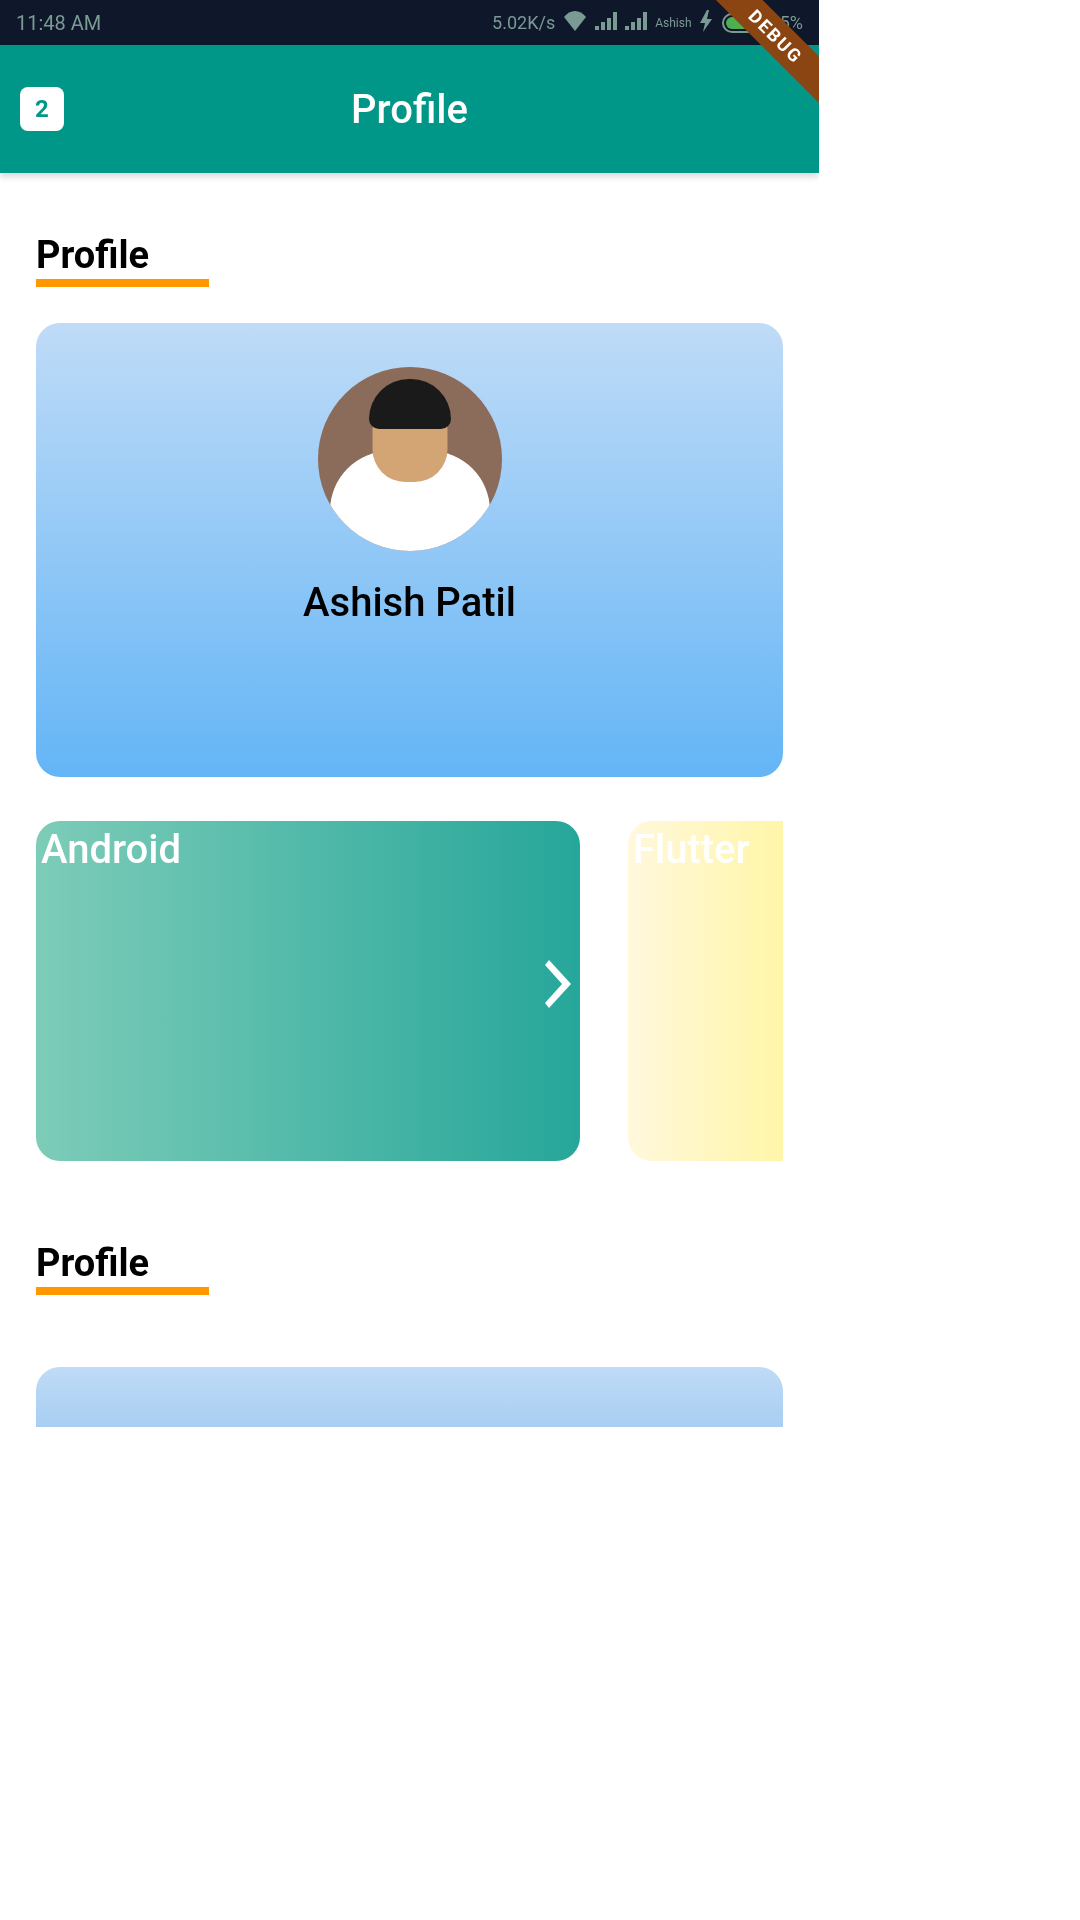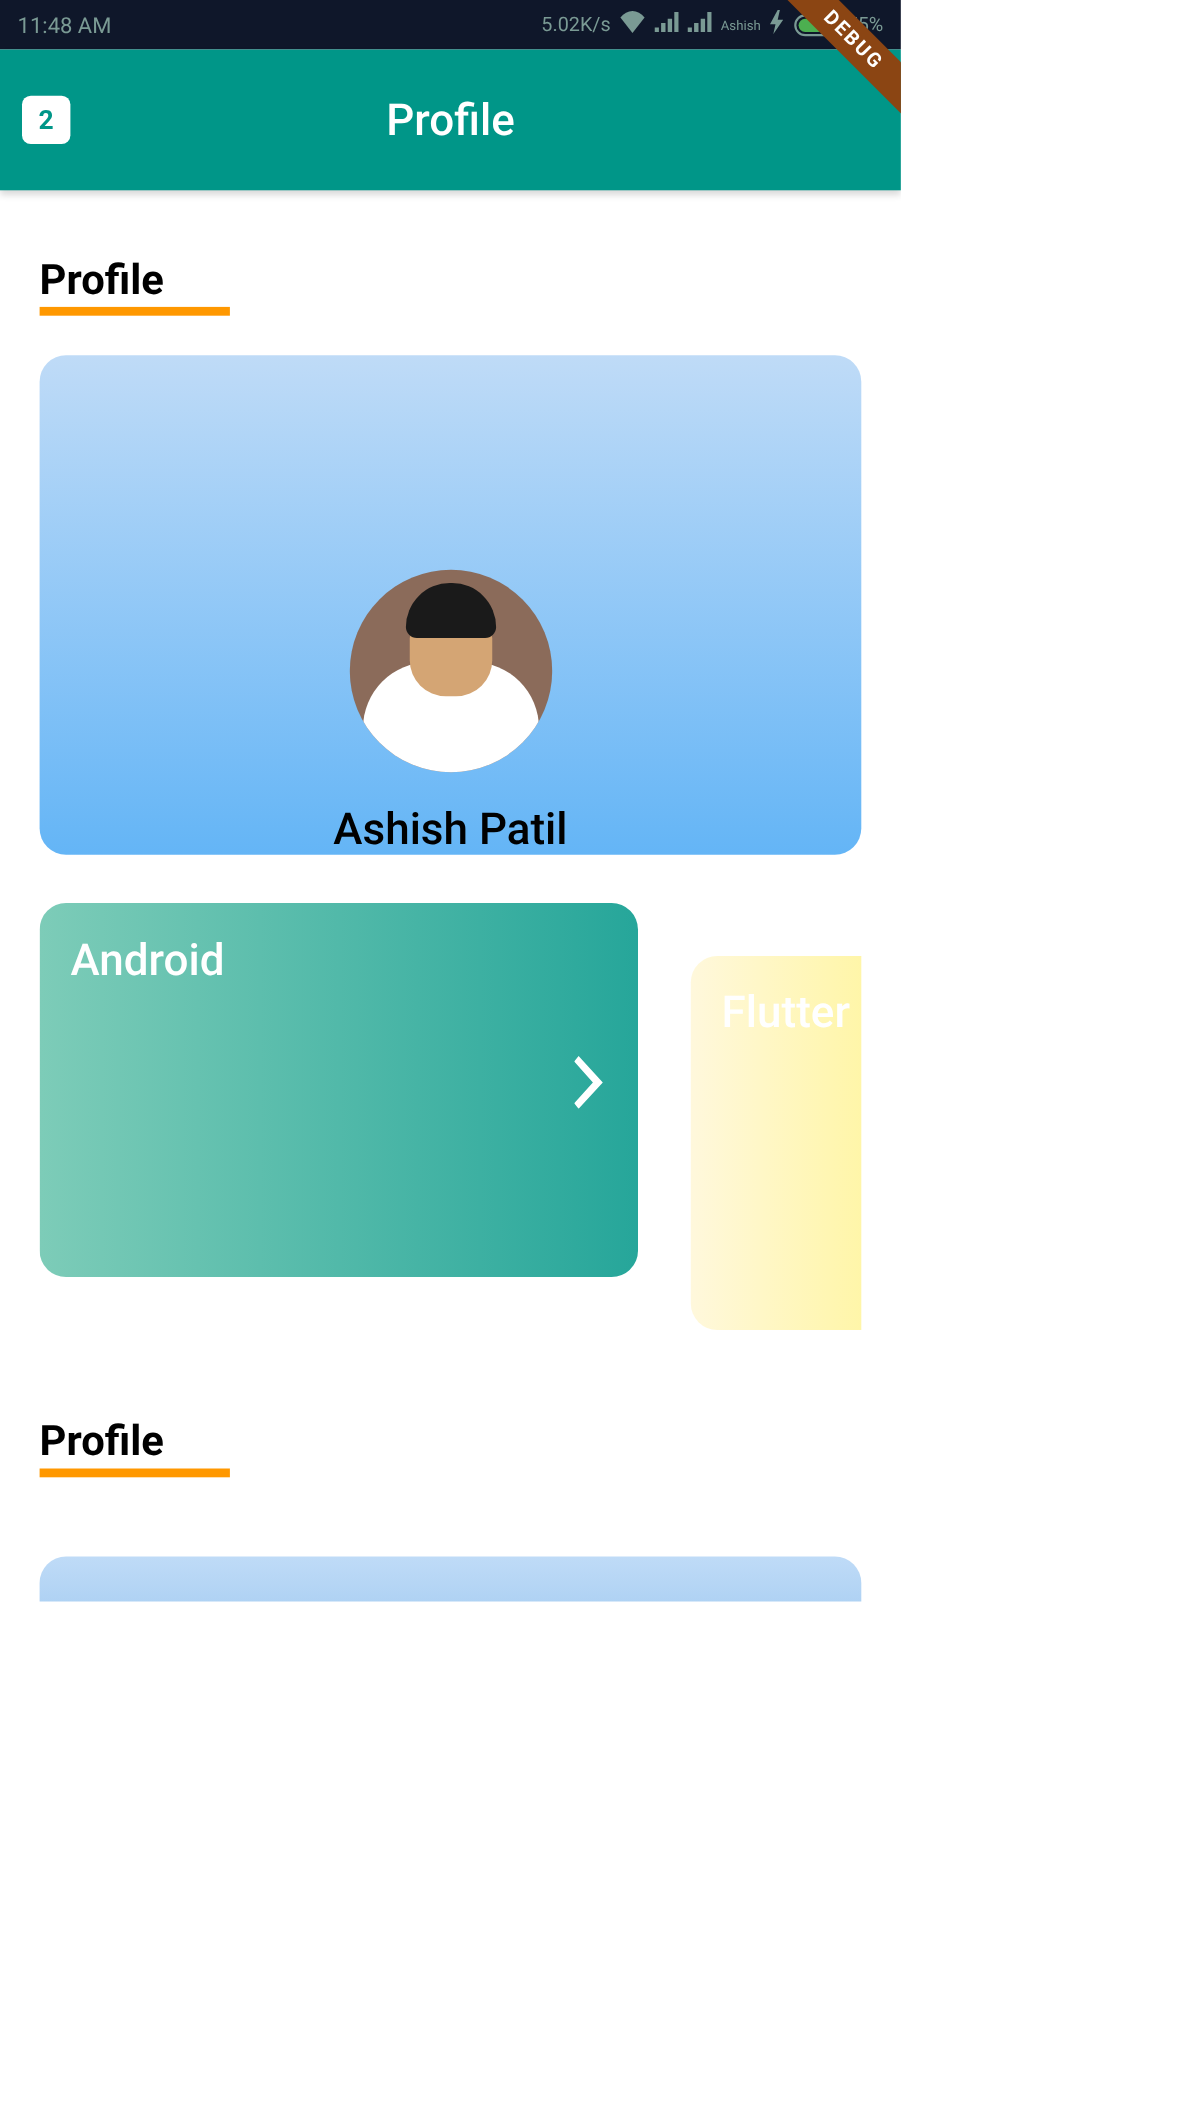--- a/index.html
+++ b/index.html
@@ -115,21 +115,20 @@
     }
     .profile-card {
       width: 100%;
       height: 454px;
       border-radius: 24px;
       background: linear-gradient(to bottom, #bfdbf7 0%, #64b5f6 100%);
       display: flex;
       flex-direction: column;
       align-items: center;
       padding-top: 44px;
-      justify-content: flex-end;
     }
     .avatar {
       width: 184px;
       height: 184px;
       border-radius: 50%;
       background: #8B6B5A;
       position: relative;
       overflow: hidden;
       margin-bottom: 28px;
     }
@@ -183,32 +182,31 @@
     .platform-scroll {
       display: flex;
       gap: 48px;
       overflow-x: hidden;
       margin-top: 44px;
     }
     .platform-card {
       min-width: 544px;
       height: 340px;
       border-radius: 24px;
-      padding: 28px;
+      padding: 5px;
       display: flex;
       align-items: flex-start;
       justify-content: space-between;
     }
     .platform-card-android {
       background: linear-gradient(to right, #7dccb8 0%, #26a69a 100%);
     }
     .platform-card-flutter {
       background: linear-gradient(to right, #fff8dc 0%, #fff59d 100%);
       min-width: 190px;
-      margin-top: 48px;
     }
     .platform-card-title {
       color: #ffffff;
       font-size: 40px;
       font-weight: 500;
     }
     .chevron {
       color: #ffffff;
       font-size: 40px;
       align-self: center;

